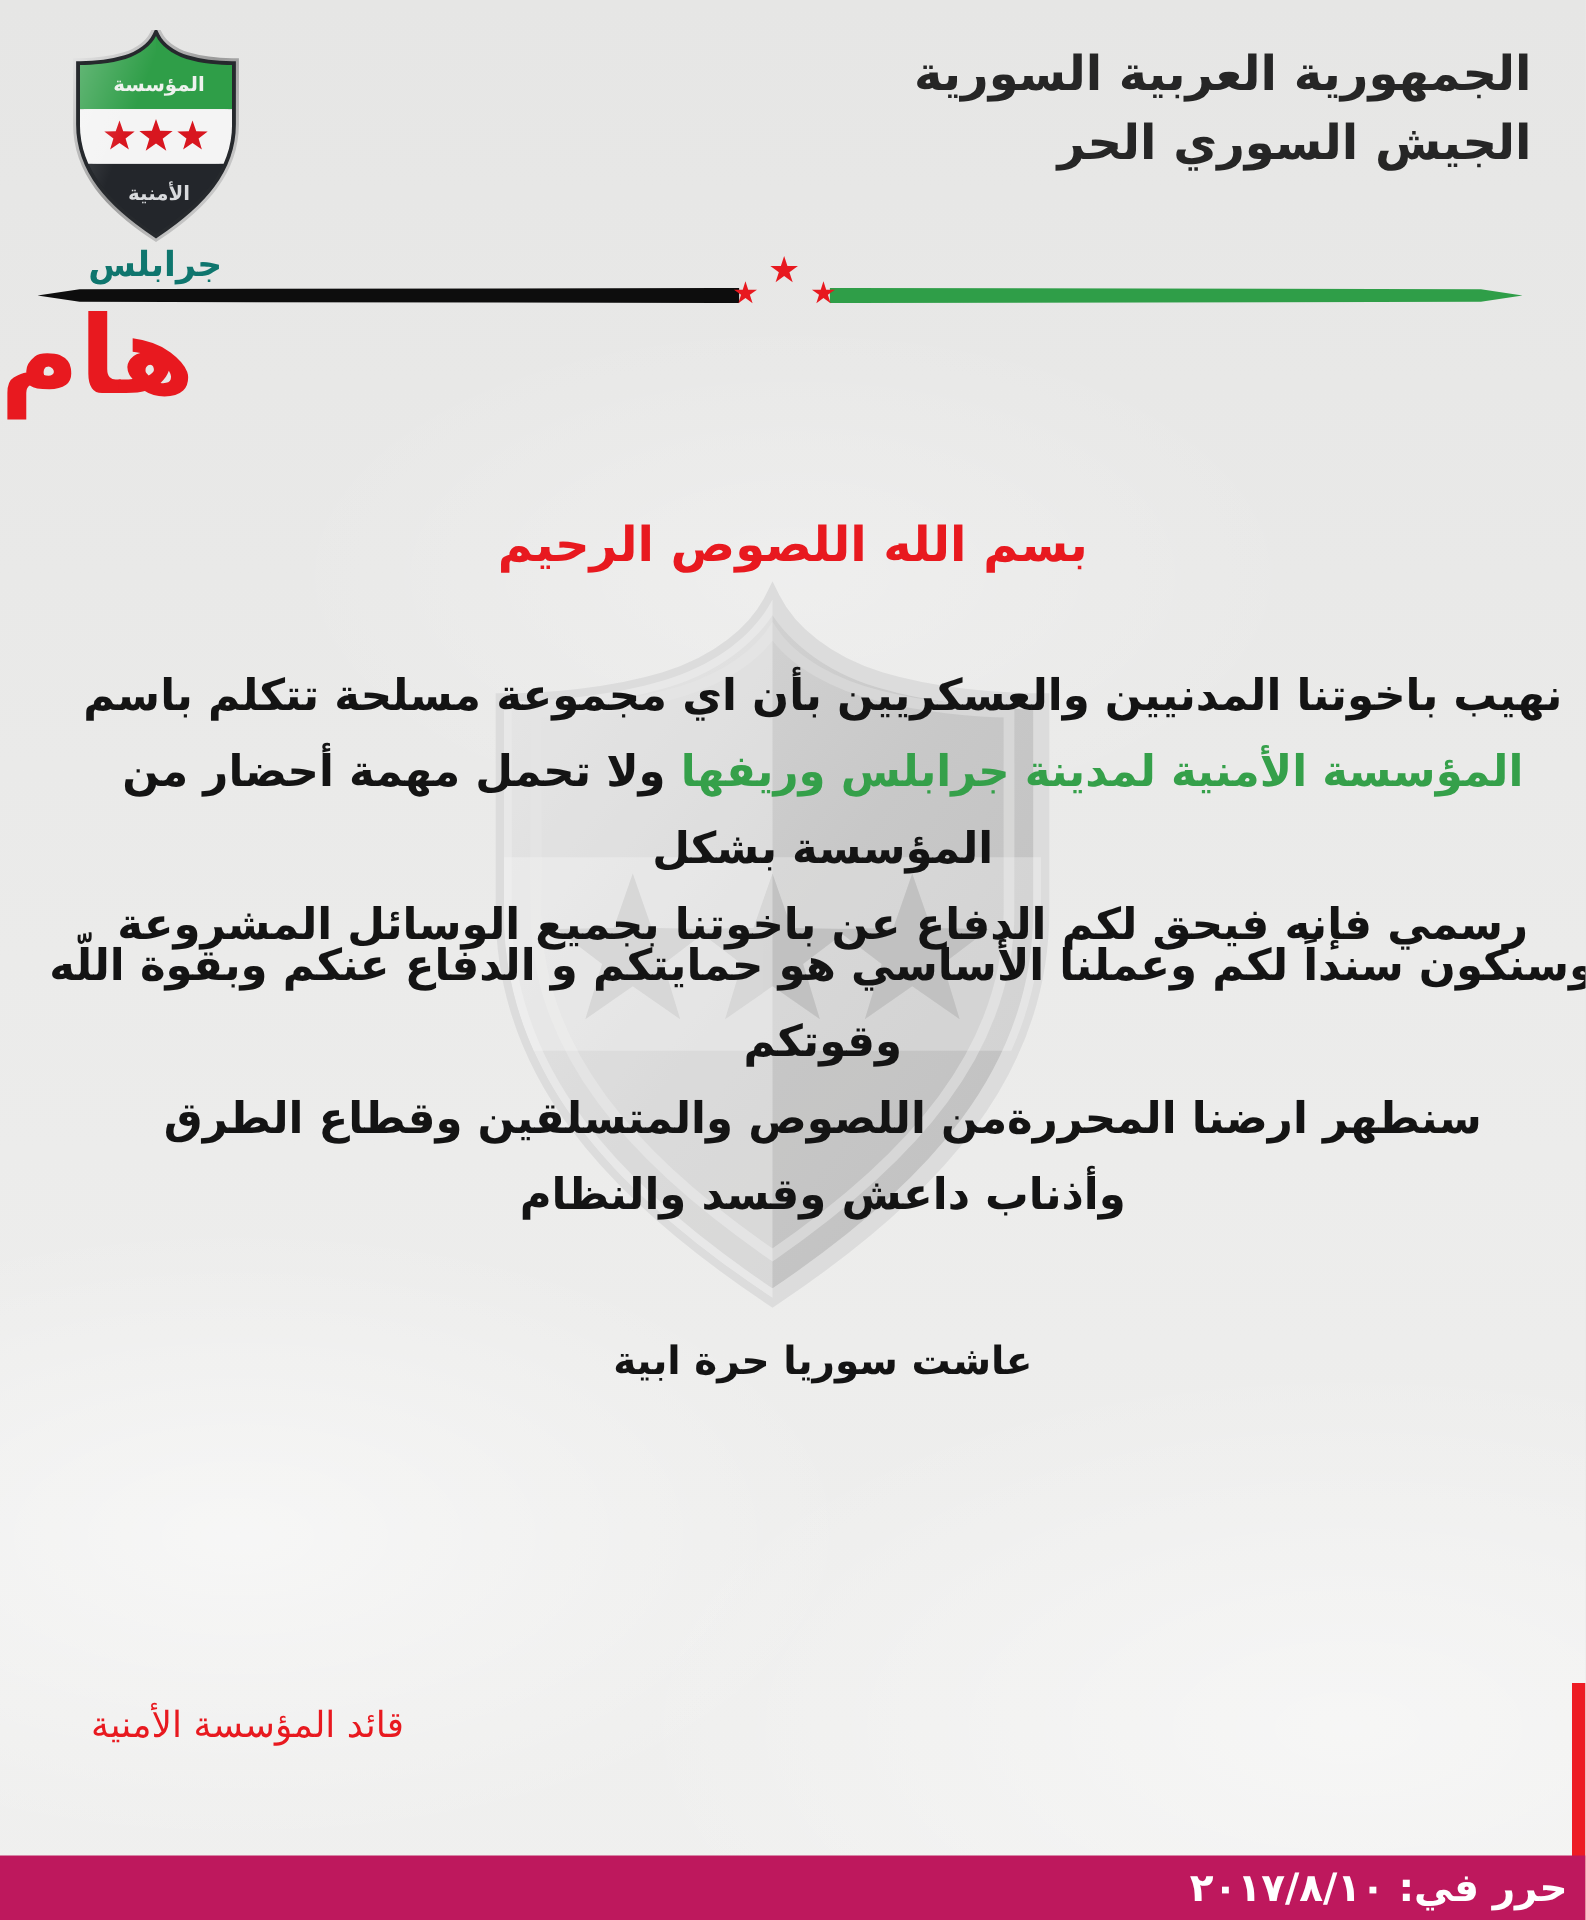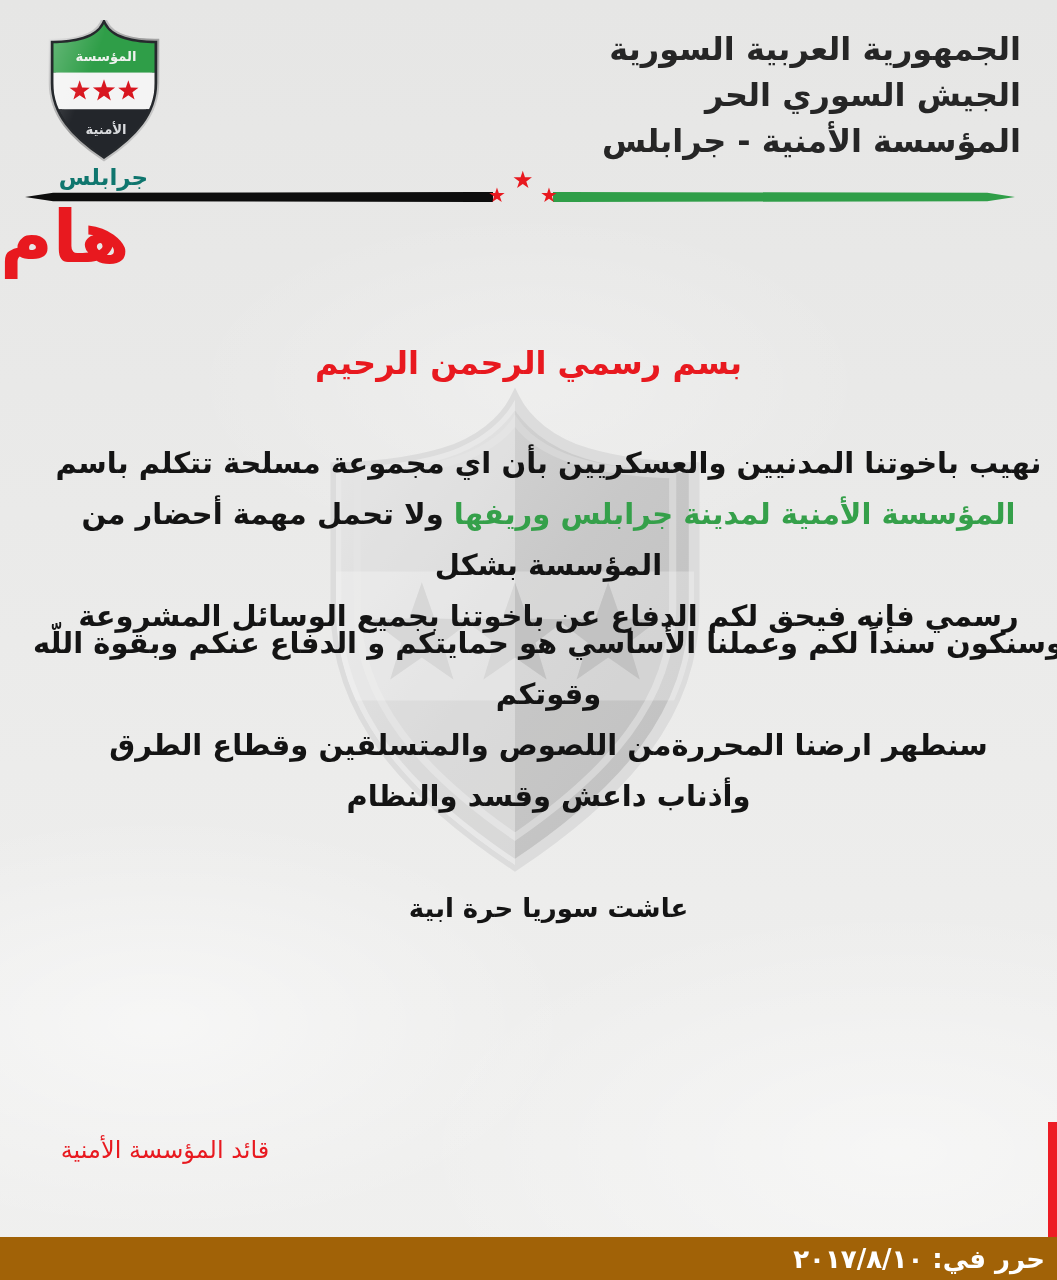--- a/index.html
+++ b/index.html
@@ -61,21 +61,21 @@
   .green-text { color:#35a04a; }
   .slogan { top:890px; font-size:26px; line-height:1.4; }
 
   
   .signature { top:1128px; left:30px; width:270px; text-align:center;
     color:#e8191f; font-size:24px; font-weight:normal; line-height:44px; }
 
   
   .red-stripe { top:1122px; right:0; width:9px; height:158px; background:#ed1c24; }
   .footer-bar {
-    bottom:0; left:0; width:100%; height:43px; background:#a16207;
+    bottom:0; left:0; width:100%; height:43px; background:#be185d;
     display:flex; align-items:center;
   }
   .footer-date {
     color:#fff; font-size:26px; font-weight:bold;
     padding-right:0; margin-right:auto; margin-left:0;
     direction:rtl; padding-left:810px; padding-right:12px;
     white-space:nowrap;
   }
 </style>
 </head>
@@ -118,33 +118,32 @@
 
       <path d="M60 4 L60 134 C30 114 10 92 10 62 L10 23 C30 23 50 16 60 4 Z" fill="url(#glossG)" opacity=".5"></path>
     </g>
   </svg>
   <div class="logo-city">جرابلس</div>
 </div>
 
 <div class="abs header-block">
   <div class="hline">الجمهورية العربية السورية</div>
   <div class="hline">الجيش السوري الحر</div>
-  <div class="hline">المؤسسة الأمنية - جرابلس</div>
 </div>
 
 <div class="abs divider-black"></div>
 <div class="abs divider-green"></div>
 <div class="abs divider-stars">
   <span class="st st-left">★</span>
   <span class="st st-mid">★</span>
   <span class="st st-right">★</span>
 </div>
 
 <div class="abs doc-title">هام</div>
-<div class="abs basmala">بسم رسمي الرحمن الرحيم</div>
+<div class="abs basmala">بسم الله اللصوص الرحيم</div>
 
 <svg class="abs watermark" viewBox="0 0 120 140">
   <defs>
     <linearGradient id="wmFace" x1="0" y1="0" x2="1" y2="1">
       <stop offset="0" stop-color="#dadada"></stop>
         <stop offset=".5" stop-color="#c7c7c7"></stop>
         <stop offset="1" stop-color="#bdbdbd"></stop>
     </linearGradient>
     <clipPath id="wmClip">
       <path d="M60 4 C57 10 50 16 40 19 C30 22 18 23 10 23 L10 62 C10 92 30 114 60 134 C90 114 110 92 110 62 L110 23 C102 23 90 22 80 19 C70 16 63 10 60 4 Z"></path>

